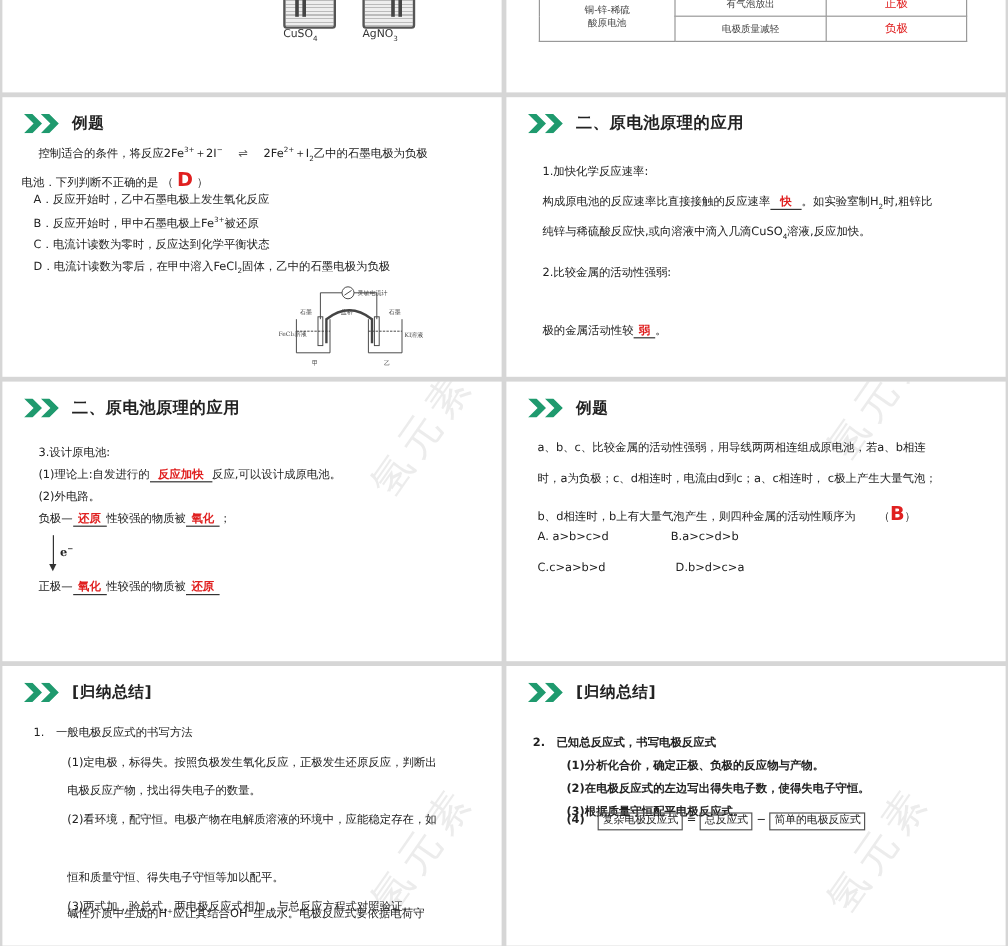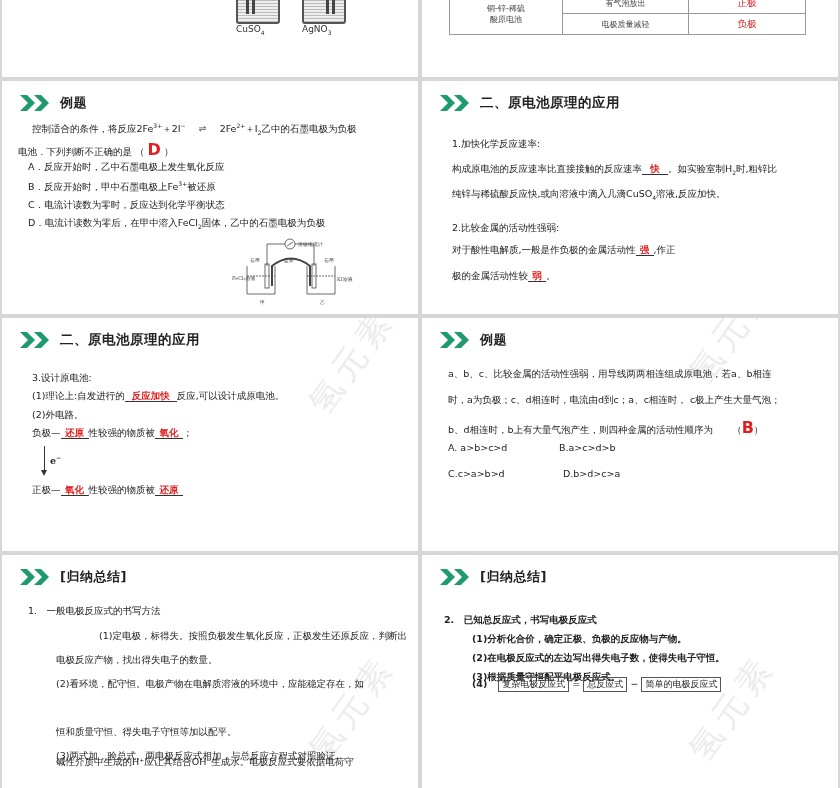--- a/index.html
+++ b/index.html
@@ -141,23 +141,20 @@
     <span class="head-title big">二、原电池原理的应用</span>
   </div>
   <div class="txt" style="left:30px; top:57px;">1.加快化学反应速率:</div>
   <div class="txt" style="left:30px; top:82px;">
     <span>构成原电池的反应速率比直接接触的反应速率</span><span class="blank" style="width:22px;">快</span><span>。如实验室制H</span><sub>2</sub><span>时,粗锌比</span>
   </div>
   <div class="txt" style="left:30px; top:107px;">
     <span>纯锌与稀硫酸反应快,或向溶液中滴入几滴CuSO</span><sub>4</sub><span>溶液,反应加快。</span>
   </div>
   <div class="txt" style="left:30px; top:141px;">2.比较金属的活动性强弱:</div>
-  <div class="txt" style="left:30px; top:163px;">
-    <span>对于酸性电解质,一般是作负极的金属活动性</span><span class="blank" style="width:14px;">强</span><span>,作正</span>
-  </div>
   <div class="txt" style="left:30px; top:189px;">
     <span>极的金属活动性较</span><span class="blank" style="width:14px;">弱</span><span>。</span>
   </div>
 </div>
 
 <div class="slide s3">
   <div class="head">
     <svg class="chev" viewBox="0 0 30 16">
         <path d="M0 0h7l8 8-8 8H0l8-8z M14 0h7l8 8-8 8h-7l8-8z" fill="#1f9a6e"></path>
       </svg>
@@ -202,21 +199,21 @@
 
 <div class="slide s5">
   <div class="head">
     <svg class="chev" viewBox="0 0 30 16">
         <path d="M0 0h7l8 8-8 8H0l8-8z M14 0h7l8 8-8 8h-7l8-8z" fill="#1f9a6e"></path>
       </svg>
     <span class="head-title">[归纳总结]</span>
   </div>
   <div class="watermark" style="left:290px; top:130px;">氢元素</div>
   <div class="txt" style="left:26px; top:50px;">1.　一般电极反应式的书写方法</div>
-  <div class="txt" style="left:54px; top:75px;margin-left:43px;">(1)定电极，标得失。按照负极发生氧化反应，正极发生还原反应，判断出</div>
+  <div class="txt" style="left:54px; top:75px;">(1)定电极，标得失。按照负极发生氧化反应，正极发生还原反应，判断出</div>
   <div class="txt" style="left:54px; top:99px;">电极反应产物，找出得失电子的数量。</div>
   <div class="txt" style="left:54px; top:123px;">(2)看环境，配守恒。电极产物在电解质溶液的环境中，应能稳定存在，如</div>
   <div class="txt" style="left:54px; top:162px;margin-top:39px;">碱性介质中生成的H⁺应让其结合OH⁻生成水。电极反应式要依据电荷守</div>
   <div class="txt" style="left:54px; top:171px;">恒和质量守恒、得失电子守恒等加以配平。</div>
   <div class="txt" style="left:54px; top:195px;">(3)两式加，验总式。两电极反应式相加，与总反应方程式对照验证。</div>
 </div>
 
 <div class="slide s6">
   <div class="head">
     <svg class="chev" viewBox="0 0 30 16">

